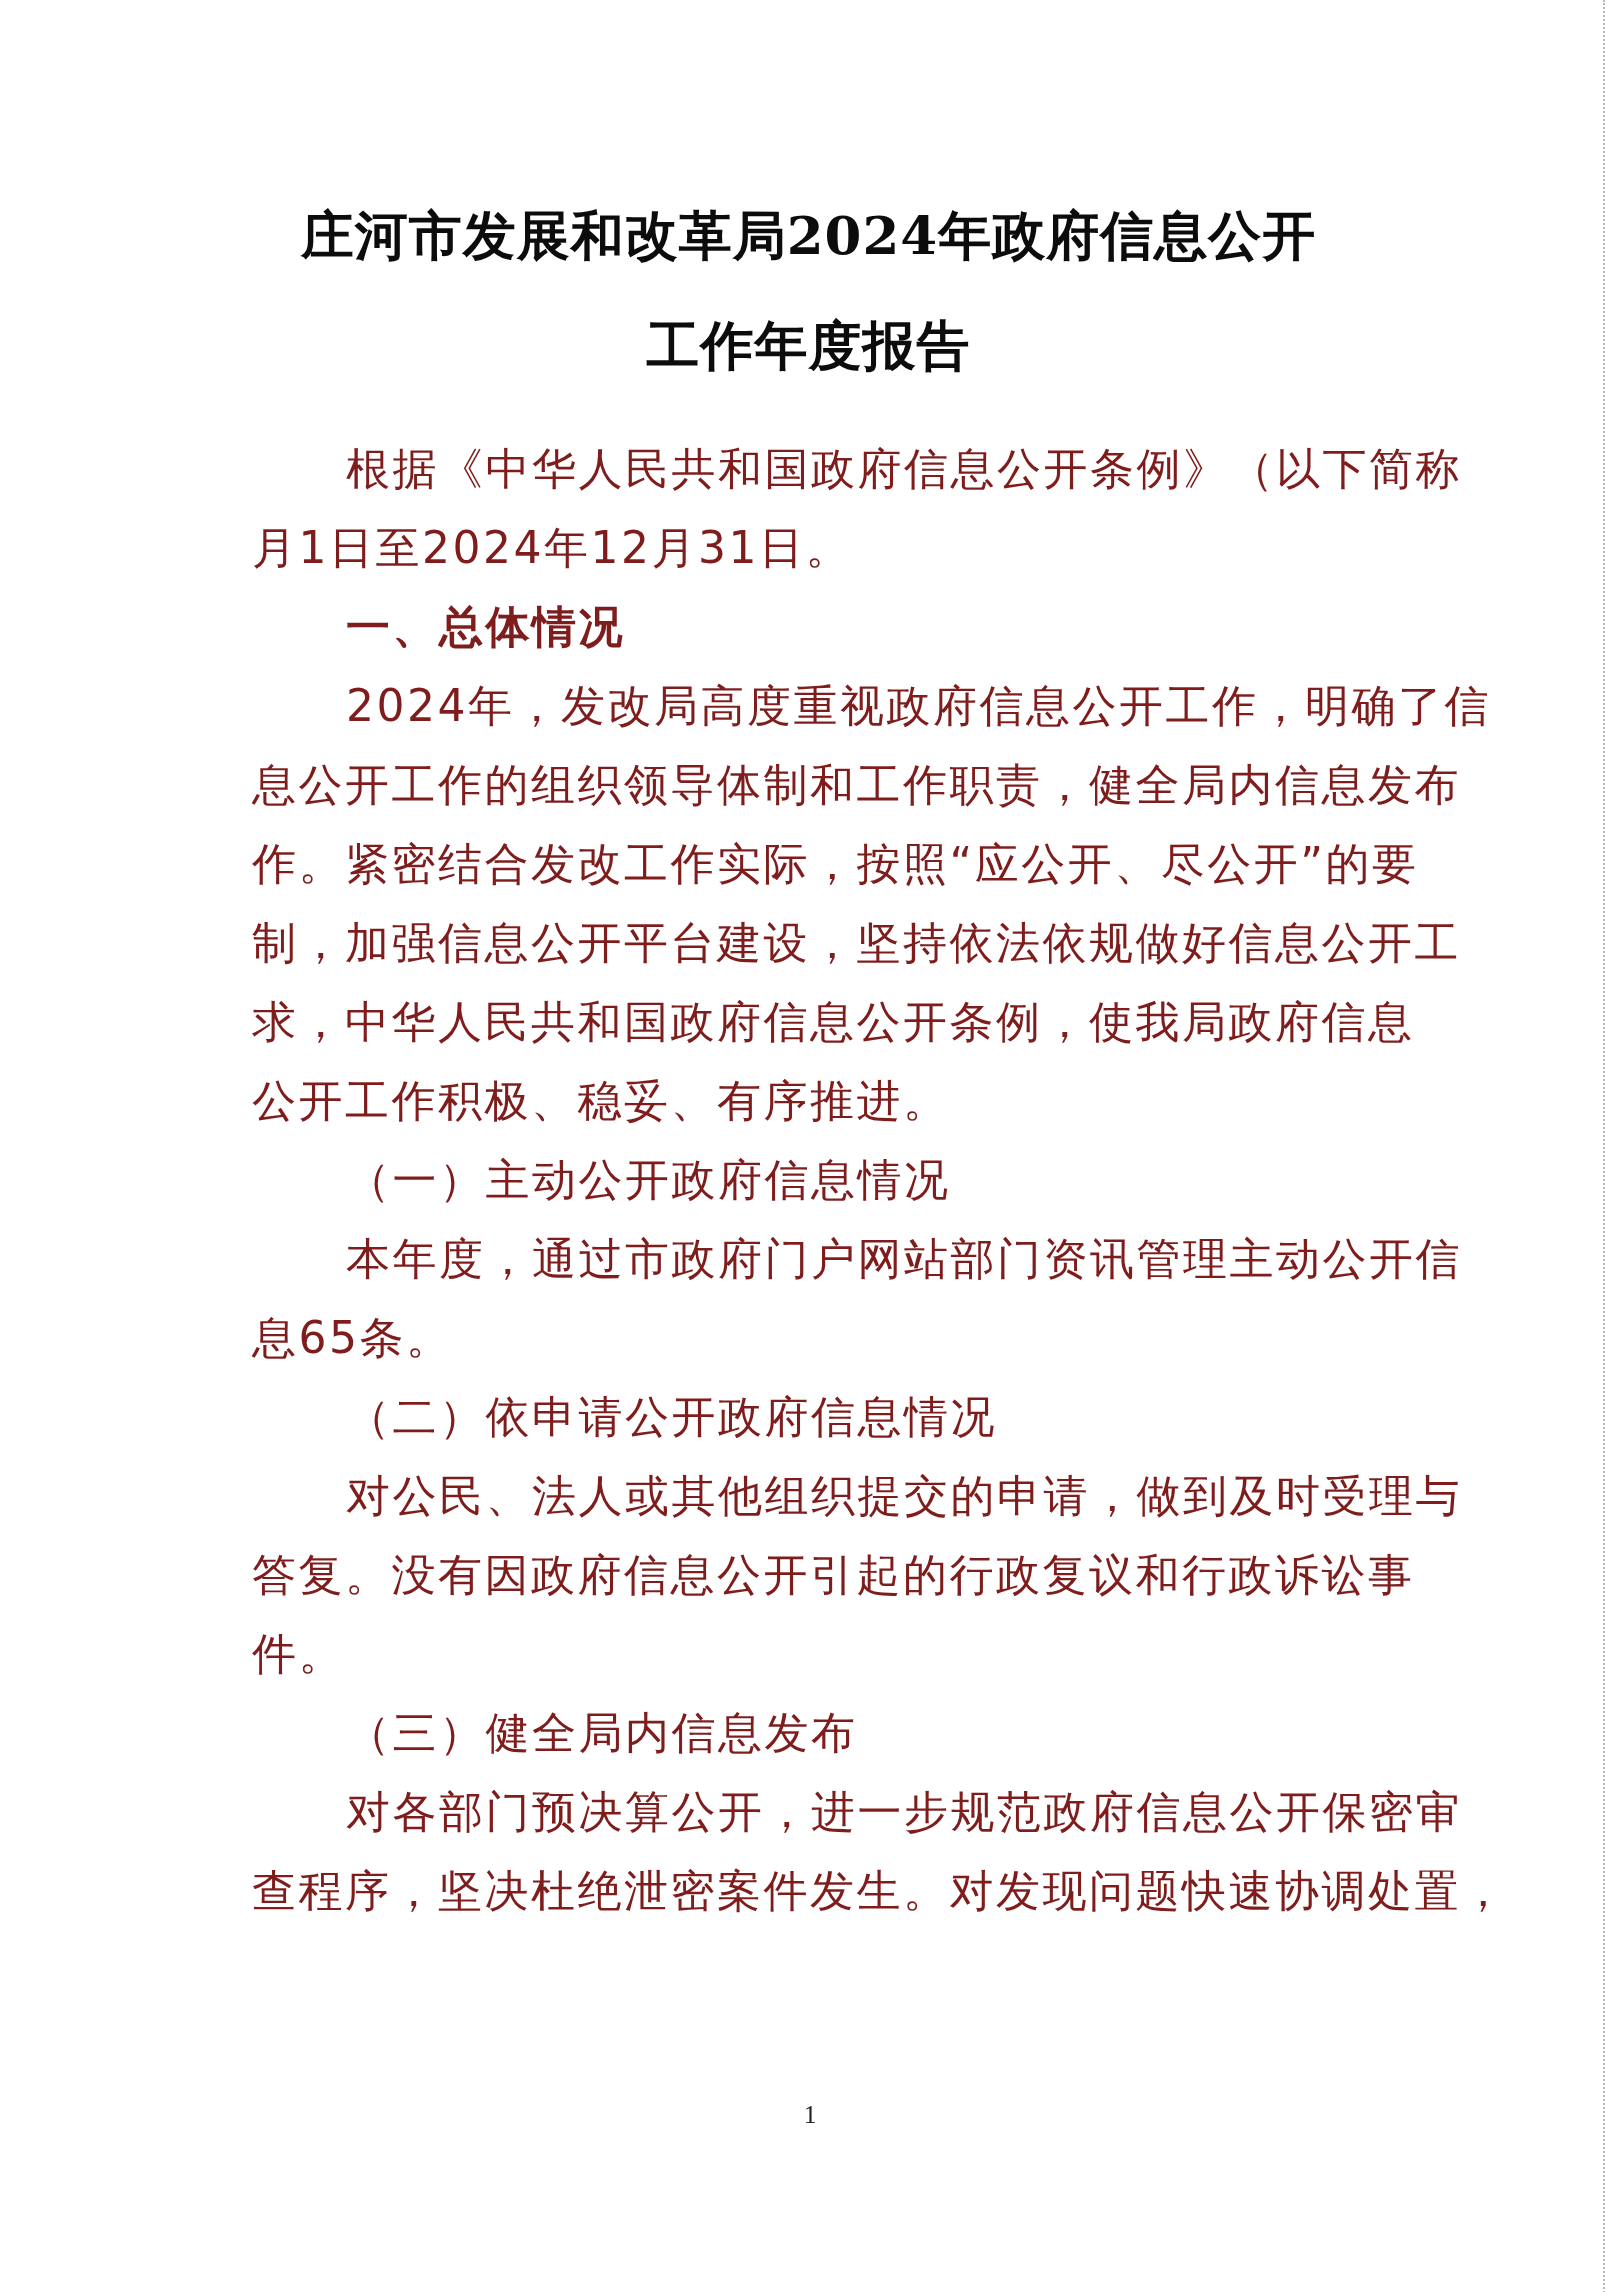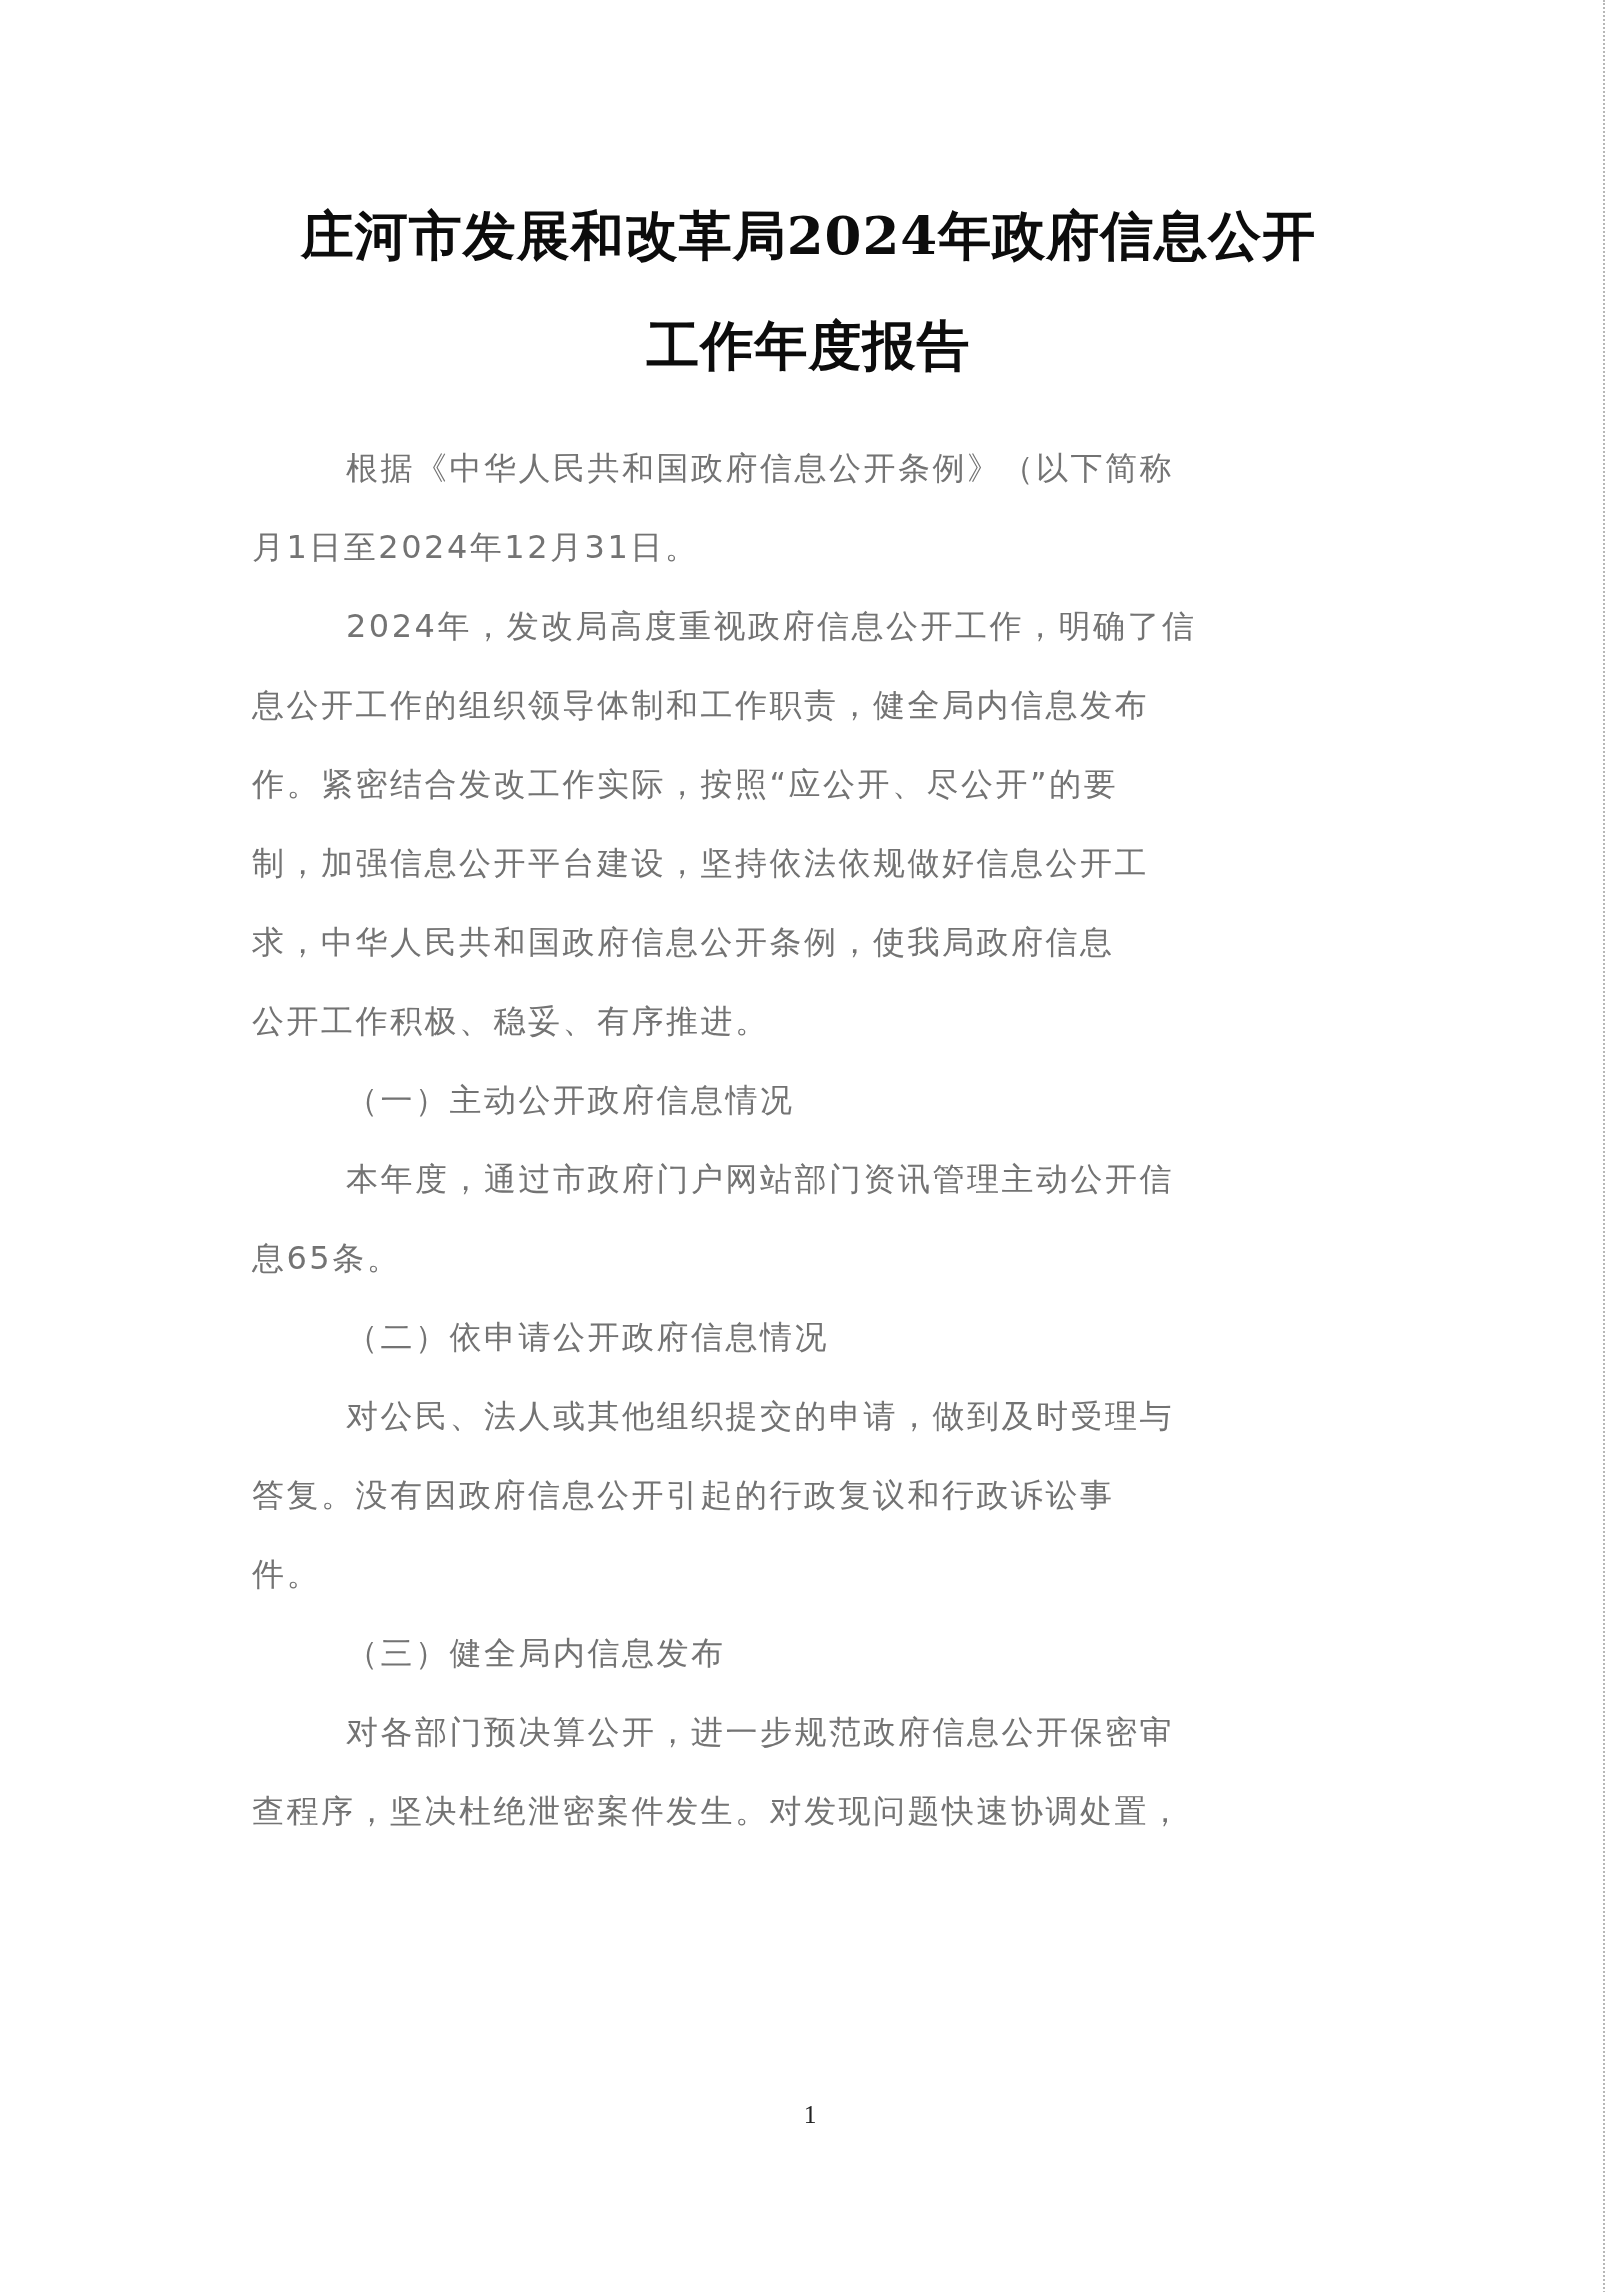--- a/index.html
+++ b/index.html
@@ -48,25 +48,25 @@
 
     .body {
       position: absolute;
       left: 252px;
       top: 429px;
       width: 1137px;
     }
     .line {
       height: 79px;
       line-height: 79px;
-      font-size: 32px;
+      font-size: 44px;
       letter-spacing: 2.5px;
       white-space: nowrap;
       font-family: "DejaVu Sans", "Liberation Sans", sans-serif;
-      color: #737373;
+      color: #7f1d1d;
     }
     .indent { padding-left: 94px; }
     .h1 {
       font-weight: bold;
       font-family: "DejaVu Sans", "Liberation Sans", sans-serif;
     }
     .h2 {
       padding-left: 94px;
     }
     .page-num {
@@ -86,20 +86,21 @@
 <div class="page">
   <div class="scan-edge"></div>
 
   <div class="title l1">庄河市发展和改革局2024年政府信息公开</div>
   <div class="title l2">工作年度报告</div>
 
   <div class="body">
     <div class="line indent">根据《中华人民共和国政府信息公开条例》（以下简称</div>
     <div class="line">月1日至2024年12月31日。</div>
 
+    <div class="line indent h1">一、总体情况</div>
 
     <div class="line indent">2024年，发改局高度重视政府信息公开工作，明确了信</div>
     <div class="line">息公开工作的组织领导体制和工作职责，健全局内信息发布</div>
     <div class="line">作。紧密结合发改工作实际，按照“应公开、尽公开”的要</div>
     <div class="line">制，加强信息公开平台建设，坚持依法依规做好信息公开工</div>
     <div class="line">求，中华人民共和国政府信息公开条例，使我局政府信息</div>
     <div class="line">公开工作积极、稳妥、有序推进。</div>
 
     <div class="line h2">（一）主动公开政府信息情况</div>
     <div class="line indent">本年度，通过市政府门户网站部门资讯管理主动公开信</div>

